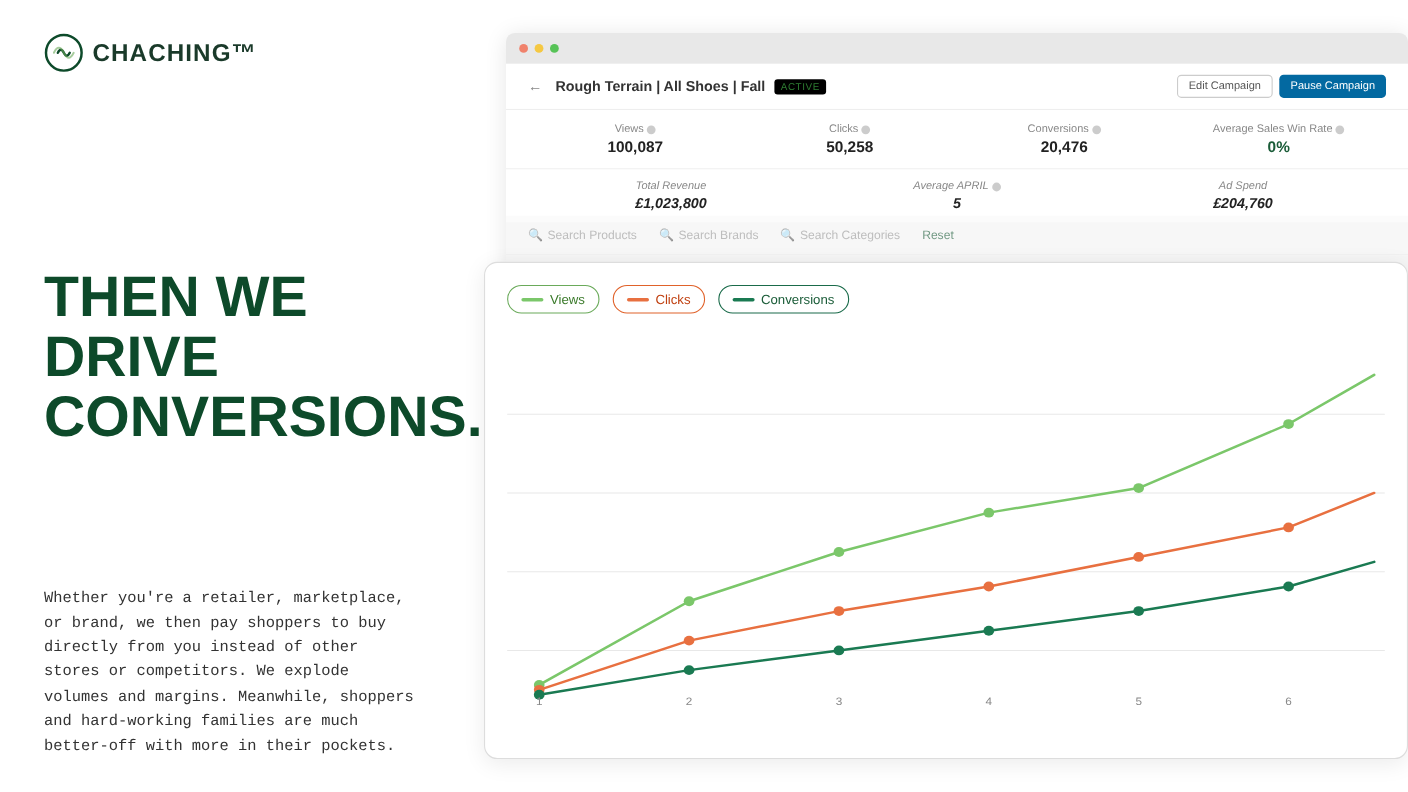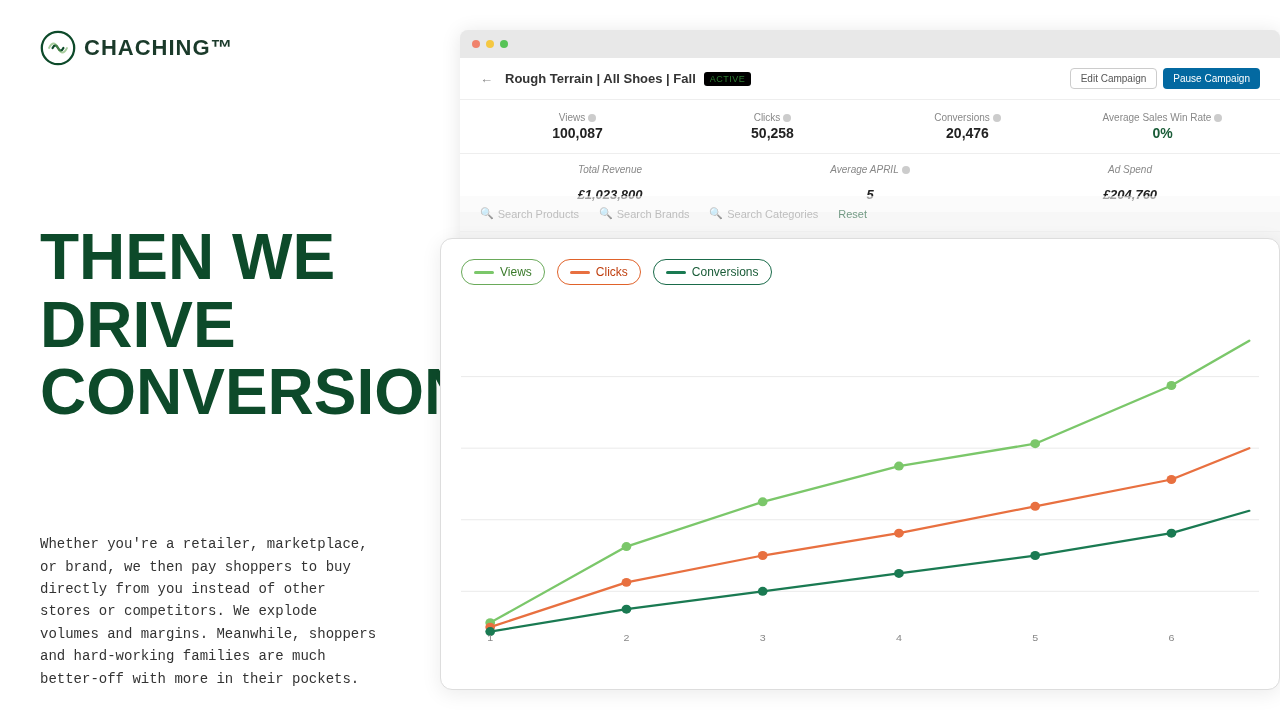--- a/index.html
+++ b/index.html
@@ -37,21 +37,21 @@
     }
 
     .logo-text {
       font-size: 22px;
       font-weight: 700;
       color: #1a3a2a;
       letter-spacing: 1px;
     }
 
     .hero-text {
-      font-size: 64px;
+      font-size: 52px;
       font-weight: 900;
       color: #0d4a2a;
       line-height: 1.05;
       margin-bottom: 28px;
       text-transform: uppercase;
       margin-top: 19px;
     }
 
     .body-text {
       font-size: 14px;
@@ -208,21 +208,21 @@
       display: flex;
       align-items: center;
       justify-content: center;
       gap: 3px;
     }
 
     .rev-value {
       font-size: 13px;
       font-weight: 600;
       color: #222;
-      margin-top: 12px;
+      margin-top: 2px;
     }
 
     
     .chart-panel {
       position: absolute;
       top: 238px;
       left: 10px;
       right: 0;
       bottom: 30px;
       background: #fff;

